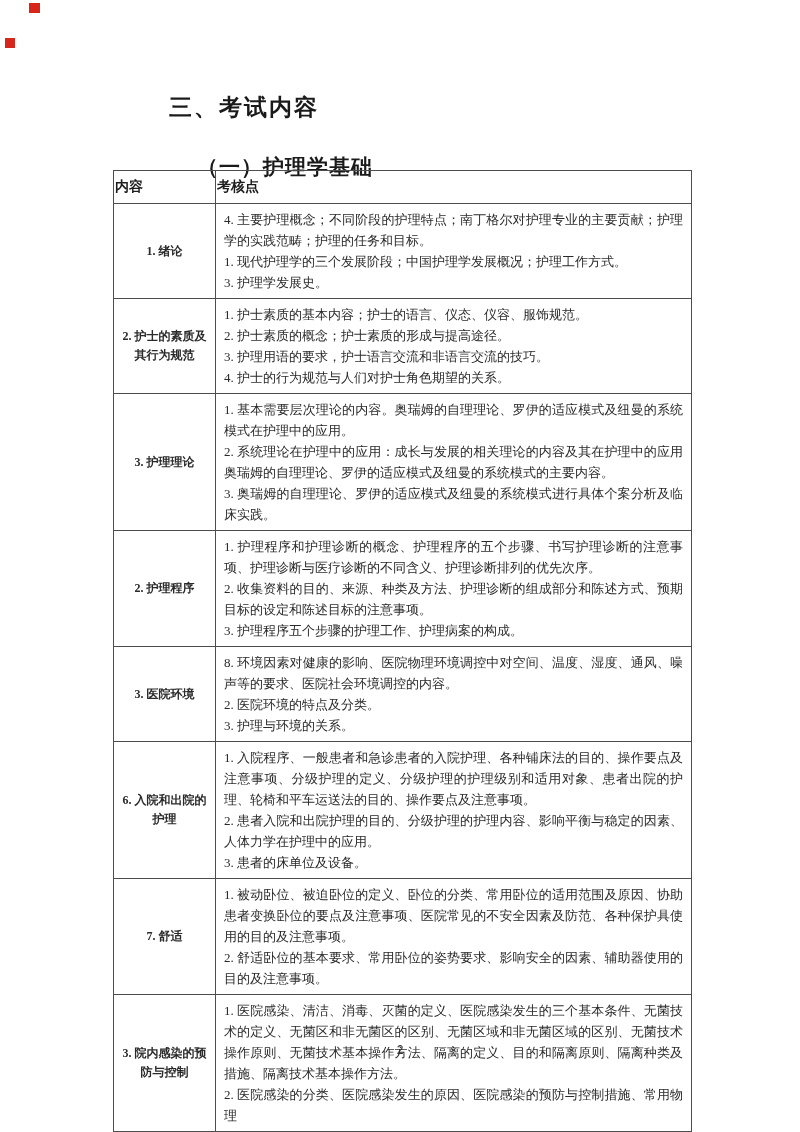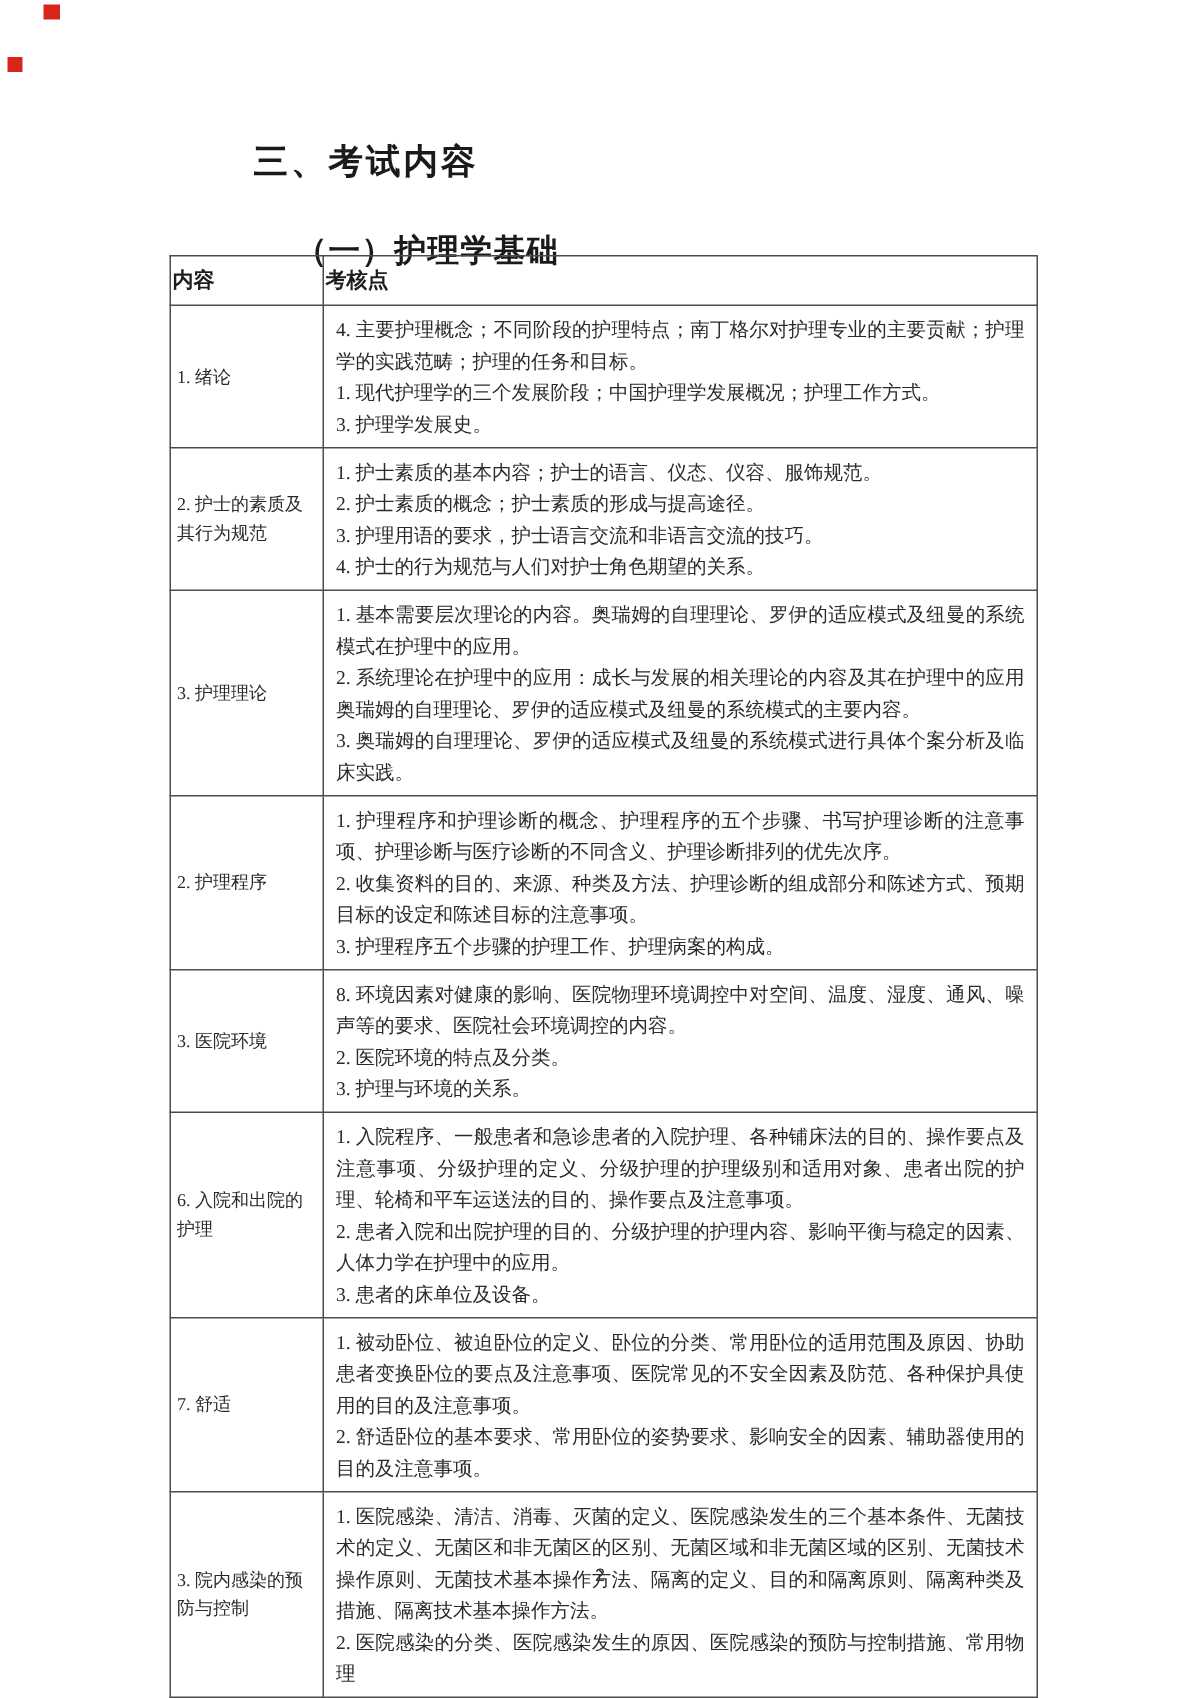--- a/index.html
+++ b/index.html
@@ -42,24 +42,25 @@
   table.exam th, table.exam td {
     border:1px solid #4d4d4d;
   }
   table.exam th {
     height:30px;
     font-size:14px; font-weight:bold;
     text-align:left; vertical-align:middle;
     color:#1d1d1d;
   }
   td.cell-content {
-    vertical-align:middle;
+    text-align:center; vertical-align:middle;
     font-size:12px; line-height:19px;
     padding:3px 4px;
     color:#2a2a2a;
+    font-weight:bold;
   }
   td.cell-points {
     vertical-align:middle;
     padding:5px 8px;
     color:#2a2a2a;
   }
   .point {
     font-size:13px; line-height:21px;
     text-align:justify;
   }

